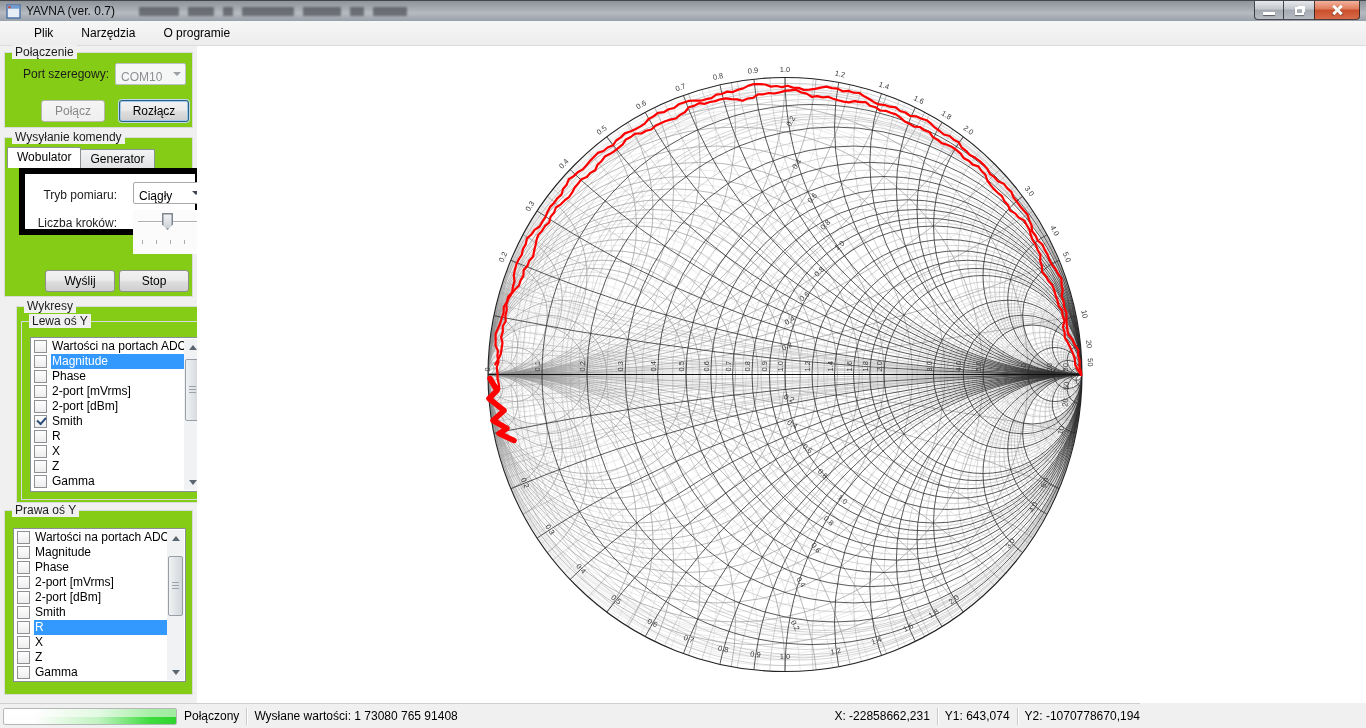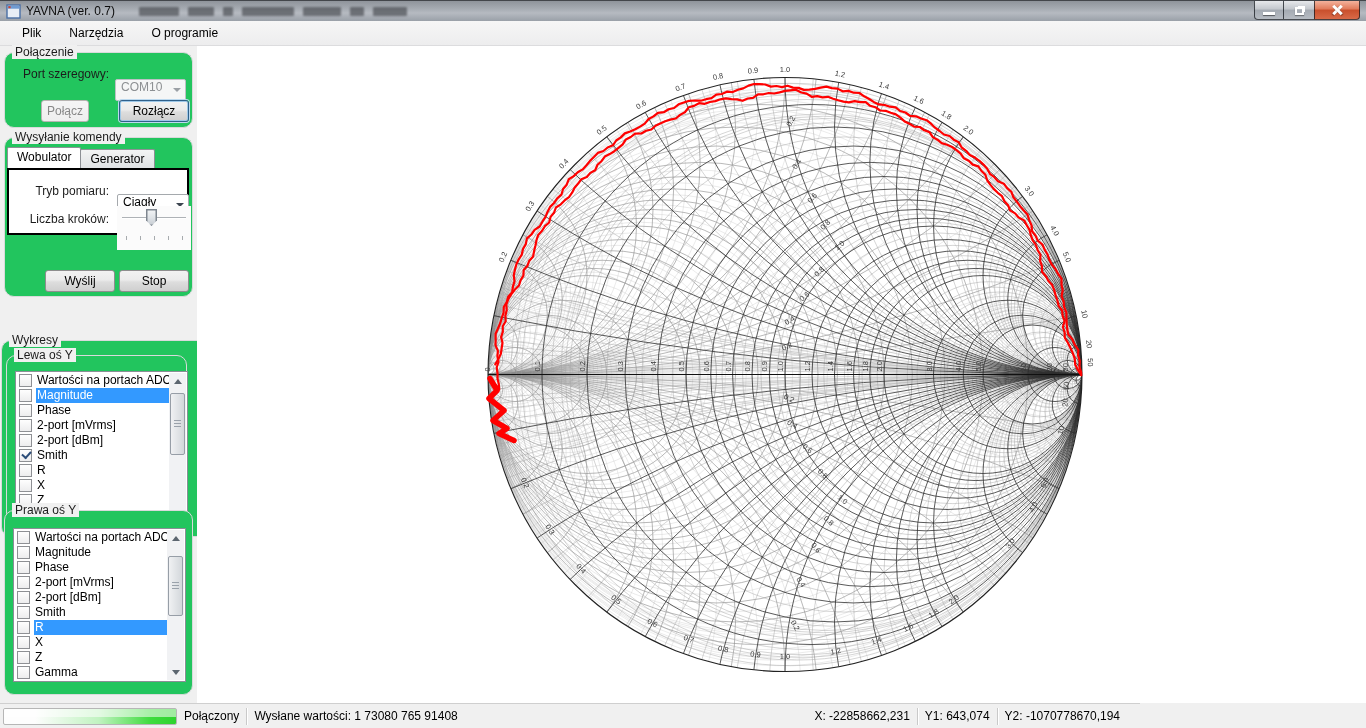--- a/index.html
+++ b/index.html
@@ -28,66 +28,66 @@
   .glyph-restore { width:9px; height:8px; border:2px solid #fff; box-shadow:2px -2px 0 -1px #fff, 0 1px 1px rgba(0,0,0,.35); margin-top:2px; }
   .glyph-close { position:relative; width:12px; height:12px; }
   .glyph-close::before,.glyph-close::after { content:""; position:absolute; left:5px; top:0; width:3px; height:12px;
     background:#fff; box-shadow:0 1px 1px rgba(0,0,0,.4); }
   .glyph-close::before { transform:rotate(45deg); }
   .glyph-close::after  { transform:rotate(-45deg); }
 
   
   .menubar { position:absolute; left:0; top:21px; width:1366px; height:25px;
     background:linear-gradient(180deg,#f6f6f6,#ededee); border-bottom:1px solid #dcdcde;
-    display:flex; align-items:center; padding-left:8px; }
+    display:flex; align-items:center; padding-left:20px; }
   .menu-item { padding:4px 14px; cursor:default; }
 
   
   .main { position:absolute; left:0; top:46px; width:1366px; height:657px; background:#f0f0f0; }
   .chart-area { position:absolute; left:197px; top:0; width:1169px; height:657px; background:#ffffff; }
 
   
-  .gb { position:absolute; border:1px solid #d9dadb; border-radius:10px; background:#22c55e; }
+  .gb { position:absolute; border:1px solid #d9dadb; border-radius:0; background:#84cc16; }
   .gb-label { position:absolute; top:-8px; left:7px; background:#f0f0f0; padding:0 3px; font-size:12px; color:#1c1c1c; white-space:nowrap; }
   .lbl { position:absolute; font-size:12px; color:#1c1c1c; white-space:nowrap;text-align:center; }
 
   .gb-connection { left:4px; top:6px;  width:189px; height:76px; }
   .gb-command    { left:4px; top:91px; width:189px; height:160px; }
-  .gb-charts     { left:1px; top:260px; width:221px; height:197px;margin-top:34px; }
+  .gb-charts     { left:16px; top:260px; width:221px; height:197px; }
   .gb-rightaxis  { left:4px; top:464px; width:189px; height:185px; }
   .gb-leftaxis   { left:4px; top:14px; width:181px; height:179px; }
 
   
   .combo { position:absolute; height:22px; background:#fff; border:1px solid #a5a9ad; border-radius:2px;
-    display:flex; align-items:flex-start;margin-top:16px; }
+    display:flex; align-items:flex-end; }
   .combo-val { flex:1; padding-left:5px; font-size:12px; }
   .combo-arrow { width:17px; height:100%; display:flex; align-items:center; justify-content:center; }
   .combo-arrow::after { content:""; border-left:4px solid transparent; border-right:4px solid transparent;
     border-top:4px solid #3c4550; }
   .combo.disabled { background:#f5f6f6; border-color:#bdc1c5; }
   .combo.disabled .combo-val { color:#8d9093; }
   .combo.disabled .combo-arrow::after { border-top-color:#9ba0a5; }
 
   
   .btn { position:absolute; height:22px; font-family:"Liberation Sans",sans-serif; font-size:12px; color:#000;
     background:linear-gradient(180deg,#f2f2f2 0%,#ebebeb 45%,#dddddd 55%,#cfcfcf 100%);
     border:1px solid #8e8e8e; border-radius:3px; }
   .btn.disabled { background:linear-gradient(180deg,#f5f5f5,#efefef); border-color:#b8b5b2; color:#888; }
   .btn.focused { border-color:#30608a; box-shadow:inset 0 0 0 1px #9ec8e8, 0 0 0 1px #bcd9ee; }
-  .btn-connect   { left:36px;  top:47px; width:48px; }
+  .btn-connect   { left:36px;  top:47px; width:64px; }
   .btn-disconnect{ left:114px; top:47px; width:70px; }
   .btn-send { left:40px;  top:132px; width:70px; }
   .btn-stop { left:114px; top:132px; width:70px; }
 
   
   .tabstrip { position:absolute; left:2px; top:9px; height:21px; display:flex; align-items:flex-end; z-index:2; }
   .tab { height:19px; padding:2px 9px 0 9px; font-size:12px; background:linear-gradient(180deg,#f3f4f4,#e0e2e4);
     border:1px solid #8d9095; border-bottom:none; border-radius:2px 2px 0 0; margin-right:-1px; }
   .tab.active { height:21px; background:#fff; position:relative; z-index:3; }
-  .tabpage { position:absolute; left:2px; top:30px; width:182px; height:67px; background:#fff; border:2px solid #000000; }
+  .tabpage { position:absolute; left:14px; top:30px; width:182px; height:67px; background:#fff; border:6px solid #000000; }
   .mode-label  { right:78px; top:14px; }
   .mode-combo  { left:108px; top:8px; width:72px; }
   .steps-label { right:78px; top:42px; }
 
   
   .slider { position:absolute; left:108px; top:36px; width:74px; height:44px; background:#fbfbfb; }
   .slider-track { position:absolute; left:5px; right:5px; top:11px; height:2px;
     background:#aeb2b6; border-bottom:1px solid #fff; }
   .slider-thumb { position:absolute; left:28px; top:3px; width:11px; height:17px;
     clip-path:polygon(0 0,100% 0,100% 66%,50% 100%,0 66%);
@@ -122,21 +122,21 @@
   
   .statusbar { position:absolute; left:0; top:703px; width:1140px; height:25px; background:#f0f0f0;
     border-top:1px solid #cfcfcf; display:flex; align-items:center; }
   .progress { position:relative; margin-left:3px; width:174px; height:17px; border:1px solid #b6b6b6;
     border-radius:2px; background:#fdfdfd; overflow:hidden; }
   .progress-fill { position:absolute; top:0; bottom:0; left:0; right:0;
     background:linear-gradient(90deg,rgba(80,220,80,0) 18%, rgba(120,230,120,.45) 55%, #3fdc3f 85%, #2ed32e 100%); }
   .progress-gloss { position:absolute; left:0; right:0; top:0; height:8px; background:rgba(255,255,255,.55); }
   .sb-text { margin-left:7px; white-space:nowrap; }
   .sb-sep { width:1px; height:17px; background:#c9c9c9; box-shadow:1px 0 0 #ffffff; margin-left:7px; }
-  .sb-right { margin-left:auto; display:flex; align-items:center; margin-right:20px; }
+  .sb-right { margin-left:auto; display:flex; align-items:center; margin-right:0; }
   .sb-right span.v { margin-left:7px; white-space:nowrap; }
 </style>
 </head>
 <body>
 
 <div class="window">
 
   <div class="titlebar">
     <svg class="app-icon" viewBox="0 0 15 15">
       <rect x="1" y="1" width="13" height="13" fill="#e8eef6" stroke="#4a6fa5" stroke-width="1.4"></rect>

